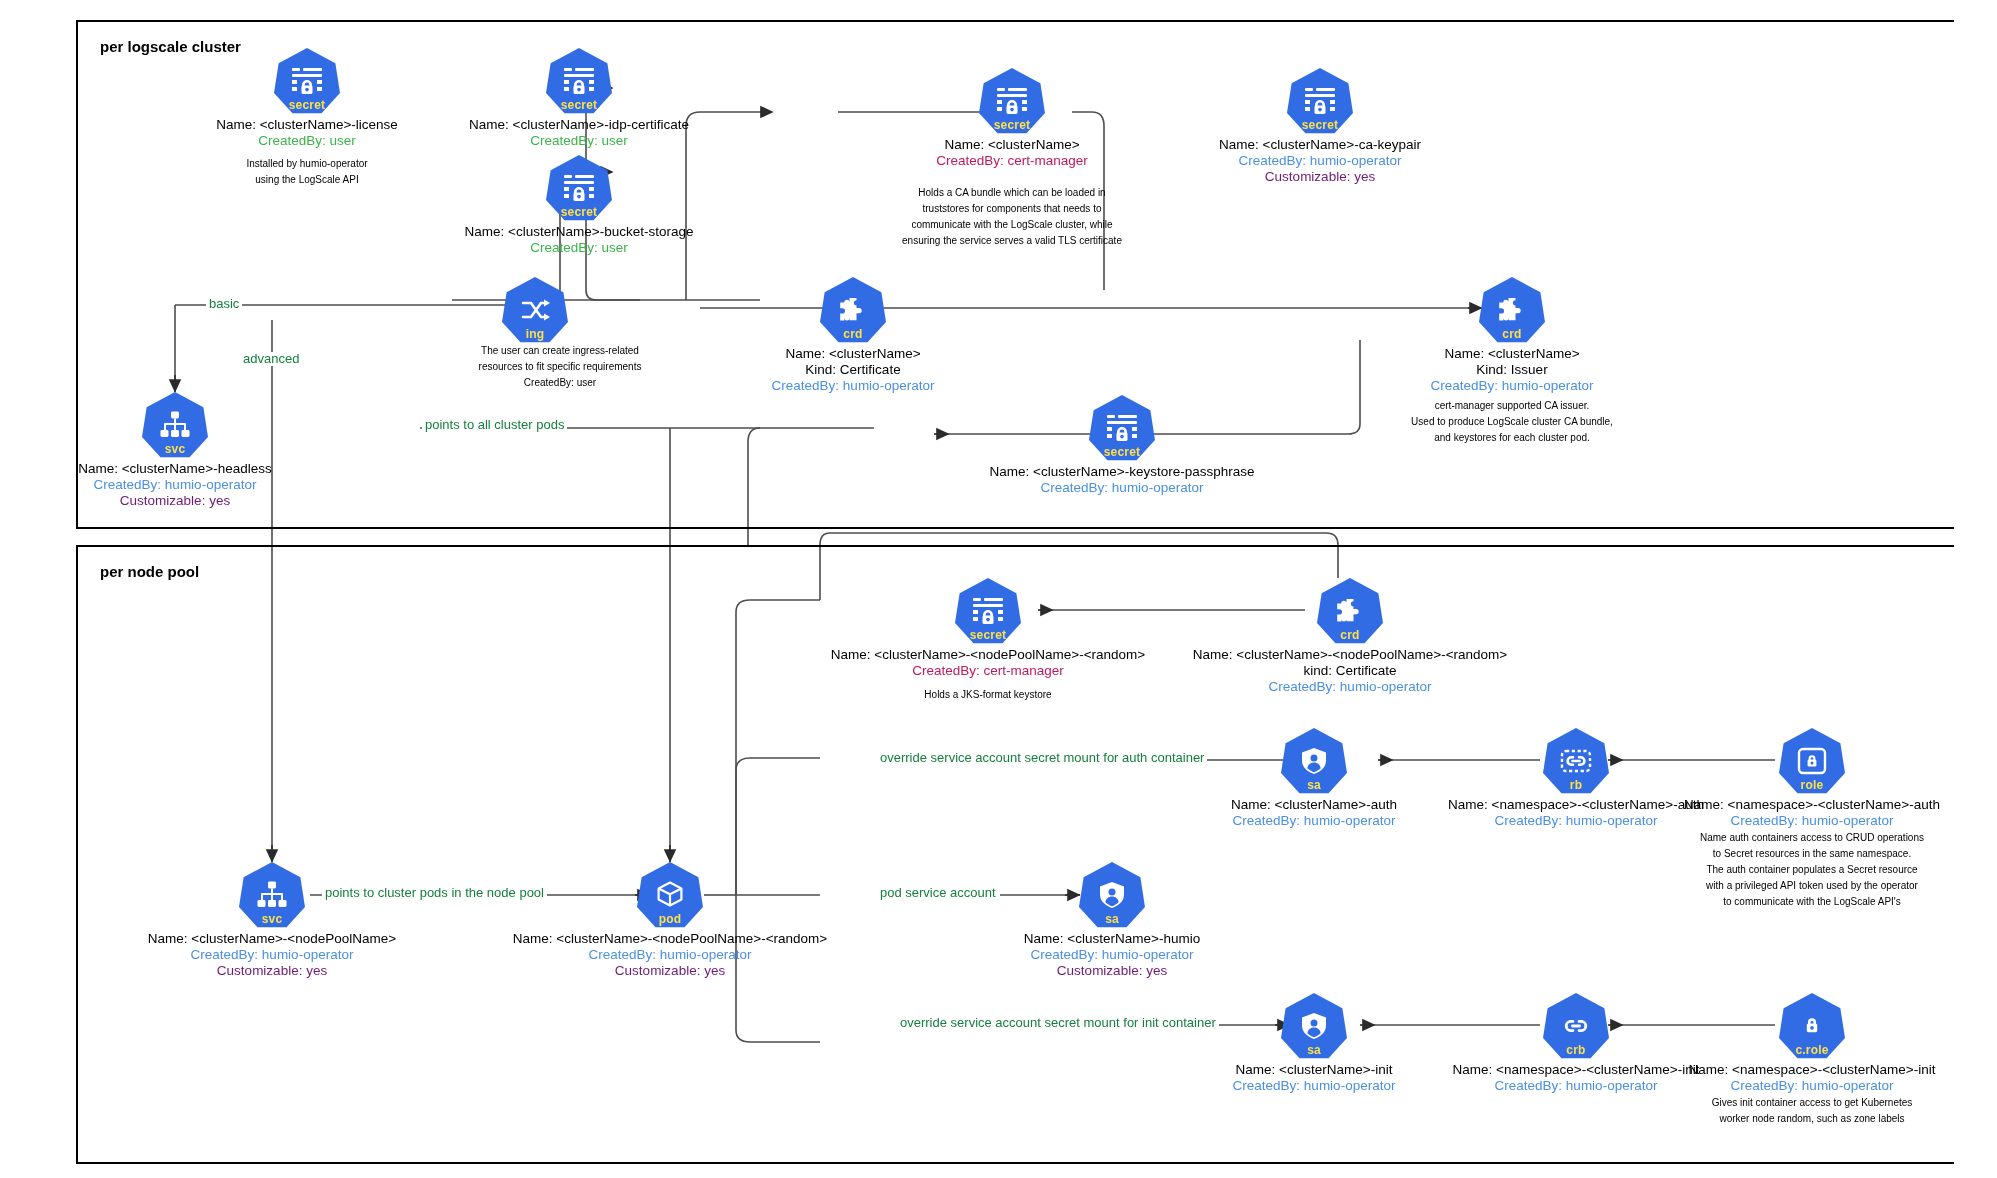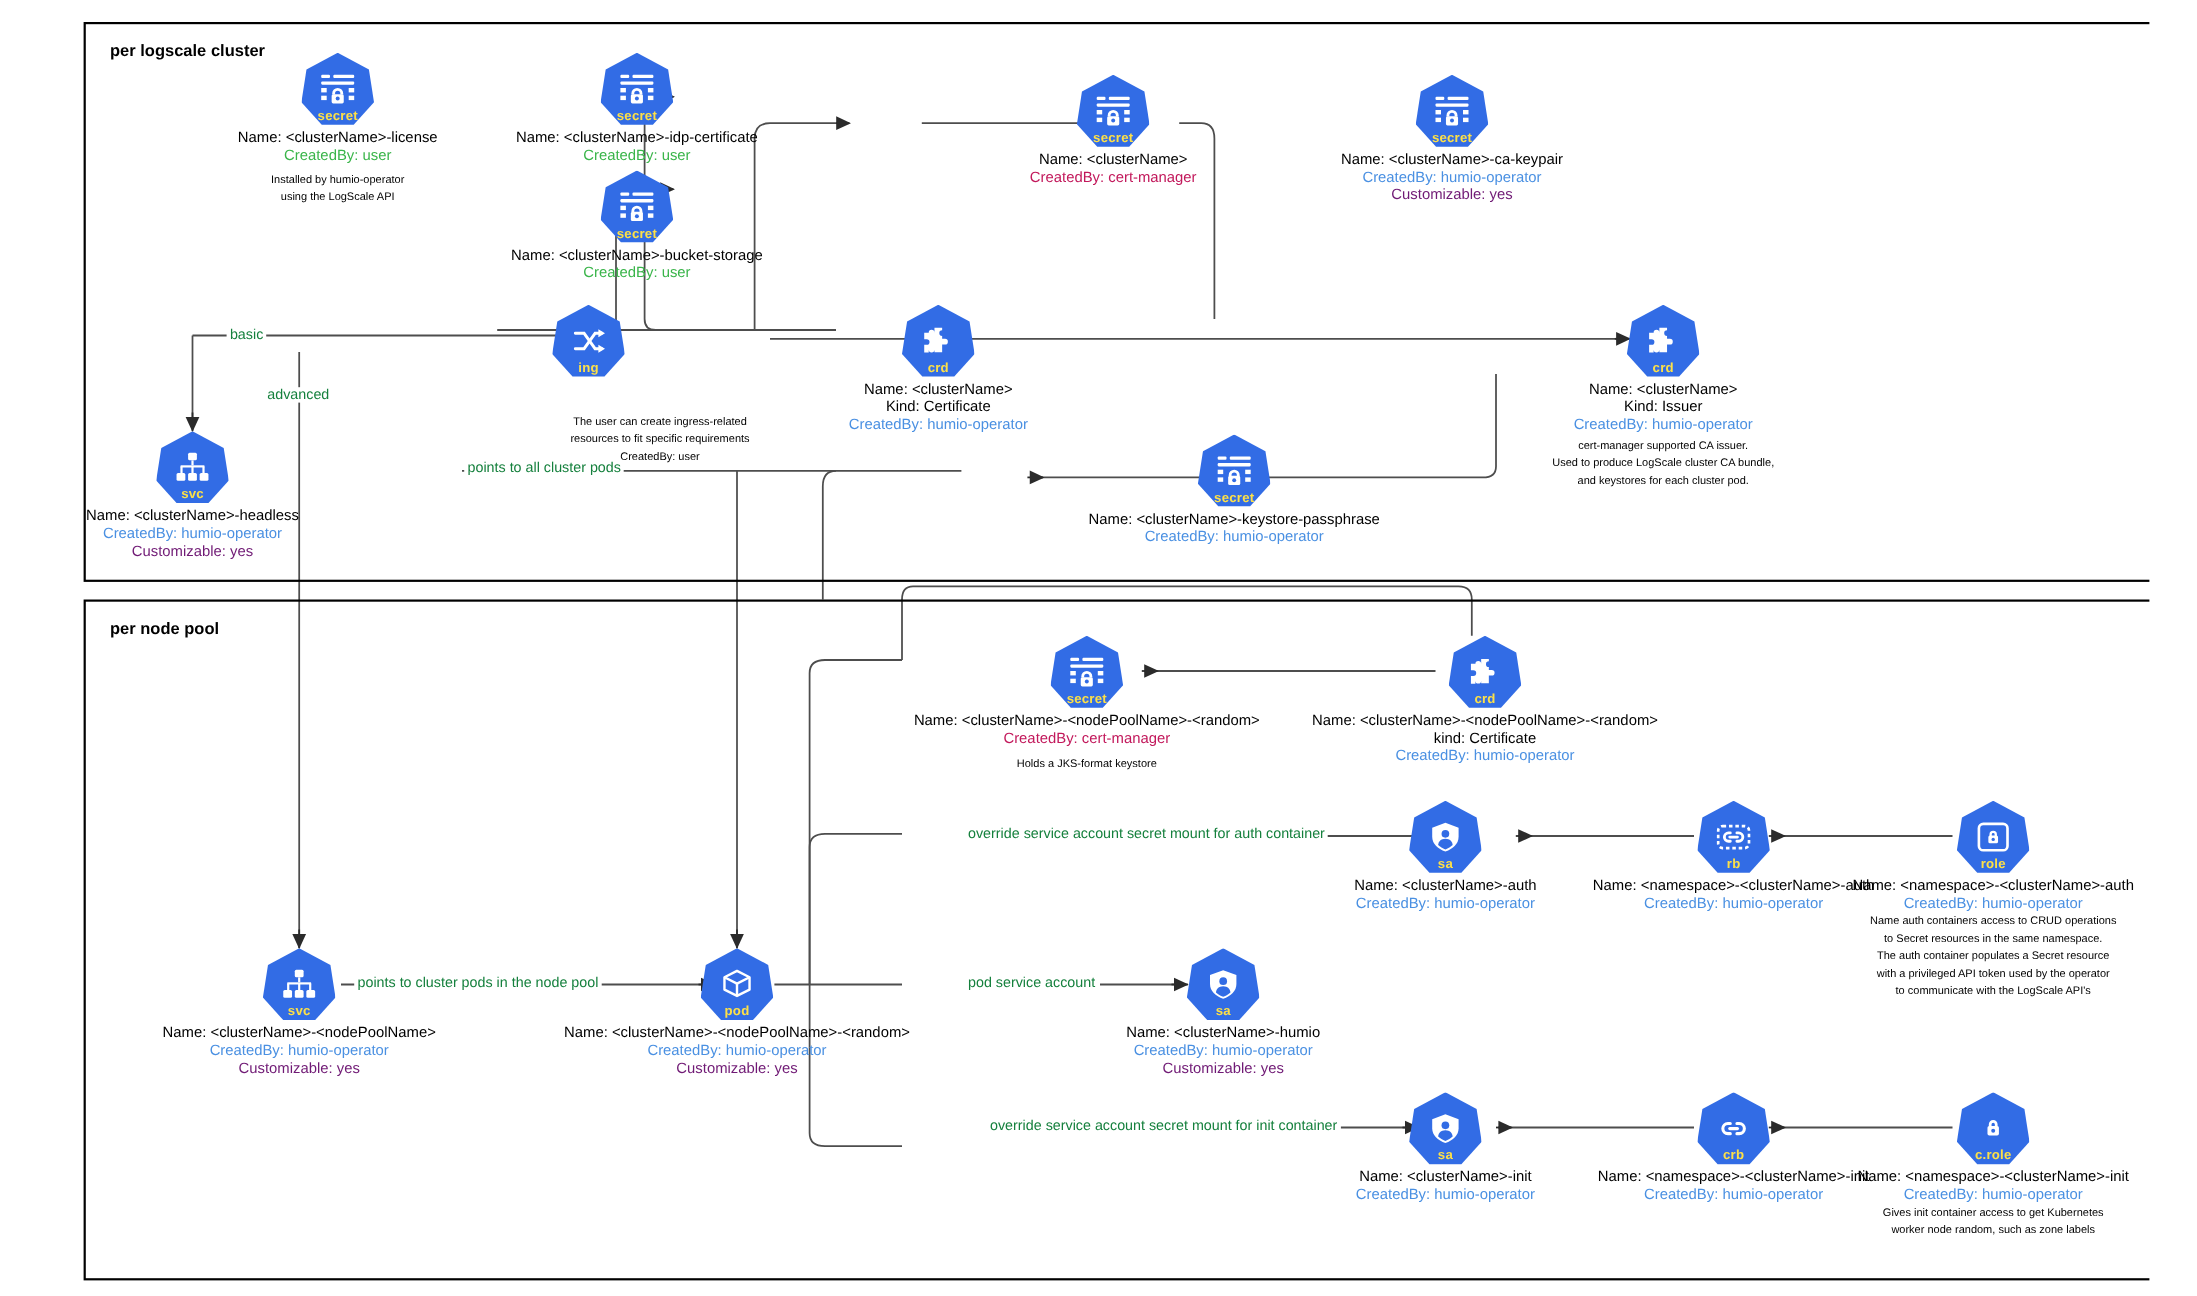--- a/index.html
+++ b/index.html
@@ -215,20 +215,26 @@
           <circle cx="17" cy="23.6" r="1.8" fill="#326ce5"></circle>
         </svg>
       <span class="kind">secret</span>
     </div>
     <div class="caption">
       <div class="name">Name: &lt;clusterName&gt;</div>
       <div class="by-cm">CreatedBy: cert-manager</div>
     </div>
   </div>
 
+  <div class="note" style="left:1012px;top:185px;transform:translateX(-50%);">
+    <div>Holds a CA bundle which can be loaded in</div>
+    <div>truststores for components that needs to</div>
+    <div>communicate with the LogScale cluster, while</div>
+    <div>ensuring the service serves a valid TLS certificate</div>
+  </div>
 
   <div class="node" style="left:1320px;top:68px;">
     <div class="hex">
       <svg width="34" height="30" viewBox="0 0 34 30">
           <g fill="#fff">
         <rect x="2" y="2" width="8" height="3" rx="1"></rect>
             <rect x="13" y="2" width="19" height="3" rx="1"></rect>
         <rect x="2" y="8" width="30" height="3" rx="1"></rect>
         <rect x="2" y="14" width="5" height="4"></rect>
             <rect x="2" y="21" width="5" height="4"></rect>
@@ -254,21 +260,21 @@
           <g fill="#fff" stroke="#fff" stroke-width="2.6" stroke-linecap="round">
         <path d="M4 7 L12 7 L22 21 L28 21" fill="none"></path>
         <path d="M4 21 L12 21 L22 7 L28 7" fill="none"></path>
       </g>
       <path d="M25 3.4 L31 7 L25 10.6 z" fill="#fff"></path>
       <path d="M25 17.4 L31 21 L25 24.6 z" fill="#fff"></path>
         </svg>
       <span class="kind">ing</span>
     </div>
   </div>
-  <div class="note" style="left:600px;top:343px;transform:translateX(-50%);margin-top:33px;">
+  <div class="note" style="left:560px;top:343px;transform:translateX(-50%);">
     <div>The user can create ingress-related</div>
     <div>resources to fit specific requirements</div>
     <div class="by-user">CreatedBy: user</div>
   </div>
 
   <div class="node" style="left:853px;top:277px;">
     <div class="hex">
       <svg width="32" height="30" viewBox="0 0 32 30">
           <path fill="#fff" d="M12.5 3h7v2.2a2.6 2.6 0 1 0 0 5.2V13h2.6a2.6 2.6 0 1 1 0 5.2H19.5v7h-7v-2.4a2.6 2.6 0 1 1-5.2 0V25.5H3.2v-7h2.2a2.6 2.6 0 1 0 0-5.2H3.2V7.5h4.1v-.1a2.6 2.6 0 1 1 5.2 0V3z"></path>
         </svg>

